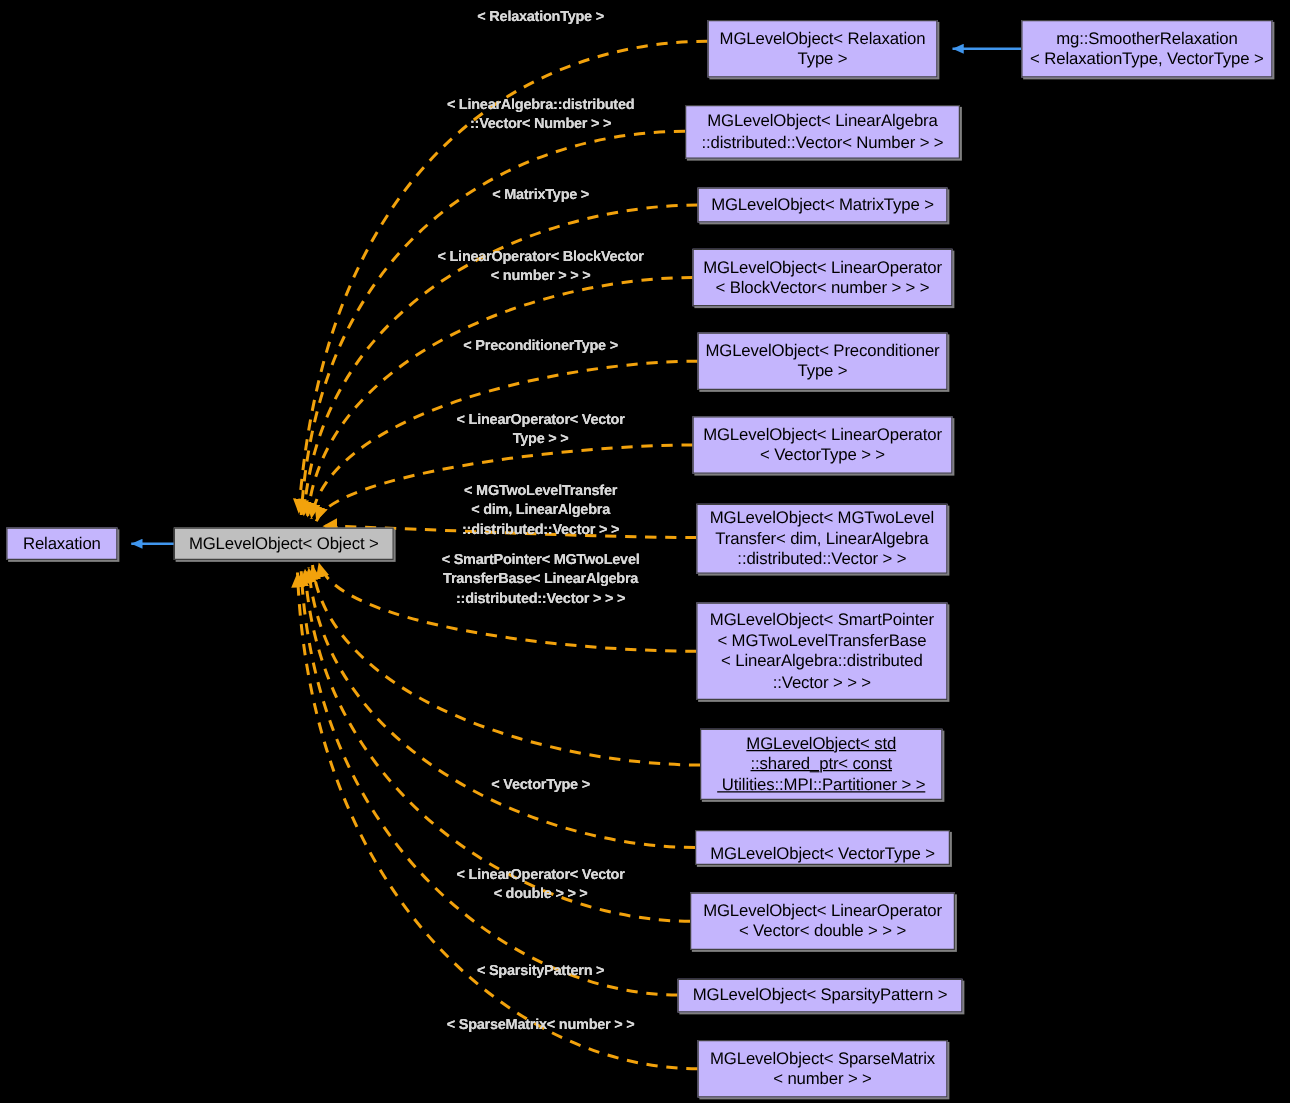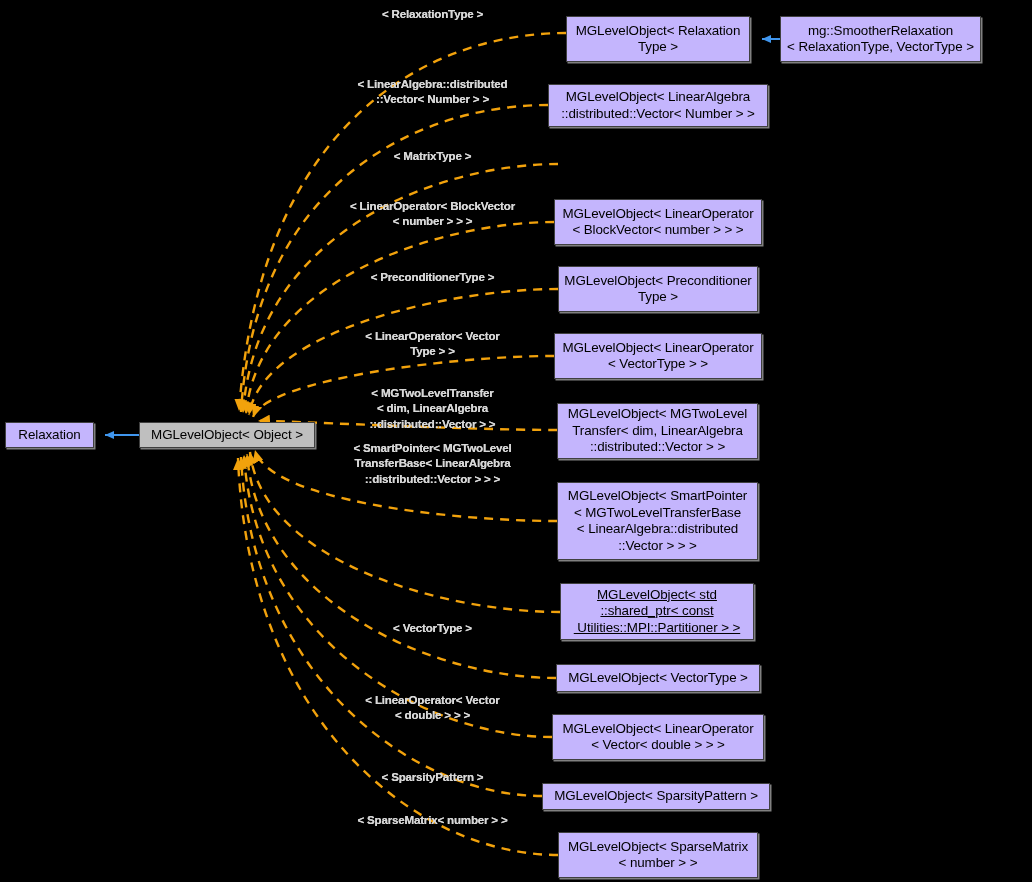--- a/index.html
+++ b/index.html
@@ -95,35 +95,38 @@
   </svg>
 
   <div class="node" style="left:5px; top:422px; width:89px; height:26px;">
     <span>Relaxation</span>
   </div>
 
   <div class="node current" style="left:139px; top:422px; width:176px; height:26px;">
     <span>MGLevelObject&lt; Object &gt;</span>
   </div>
 
-  <div class="node" style="left:780px; top:16px; width:201px; height:46px;">
+  <div class="node" style="left:817px; top:16px; width:201px; height:46px;">
     <span>mg::SmootherRelaxation
 &lt; RelaxationType, VectorType &gt;</span>
   </div>
 
   <div class="node" style="left:566px; top:16px; width:184px; height:46px;">
     <span>MGLevelObject&lt; Relaxation
 Type &gt;</span>
   </div>
 
   <div class="node" style="left:548px; top:84px; width:220px; height:43px;">
     <span>MGLevelObject&lt; LinearAlgebra
 ::distributed::Vector&lt; Number &gt; &gt;</span>
   </div>
 
+  <div class="node" style="left:558px; top:150px; width:200px; height:28px;">
+    <span>MGLevelObject&lt; MatrixType &gt;</span>
+  </div>
 
   <div class="node" style="left:554px; top:199px; width:208px; height:46px;">
     <span>MGLevelObject&lt; LinearOperator
 &lt; BlockVector&lt; number &gt; &gt; &gt;</span>
   </div>
 
   <div class="node" style="left:558px; top:266px; width:200px; height:46px;">
     <span>MGLevelObject&lt; Preconditioner
 Type &gt;</span>
   </div>
@@ -145,21 +148,21 @@
 &lt; LinearAlgebra::distributed
 ::Vector &gt; &gt; &gt;</span>
   </div>
 
   <div class="node" style="left:560px; top:583px; width:194px; height:57px;text-decoration:underline;">
     <span>MGLevelObject&lt; std
 ::shared_ptr&lt; const
  Utilities::MPI::Partitioner &gt; &gt;</span>
   </div>
 
-  <div class="node" style="left:556px; top:664px; width:204px; height:28px;">
+  <div class="node" style="left:556px; top:664px; width:204px; height:28px;align-items:flex-end;">
     <span>MGLevelObject&lt; VectorType &gt;</span>
   </div>
 
   <div class="node" style="left:552px; top:714px; width:212px; height:46px;">
     <span>MGLevelObject&lt; LinearOperator
 &lt; Vector&lt; double &gt; &gt; &gt;</span>
   </div>
 
   <div class="node" style="left:542px; top:783px; width:228px; height:27px;">
     <span>MGLevelObject&lt; SparsityPattern &gt;</span>

